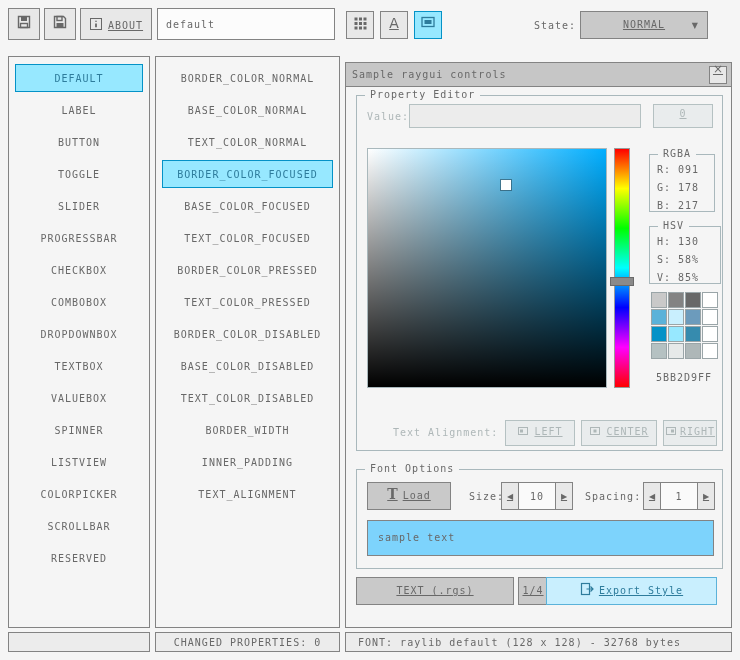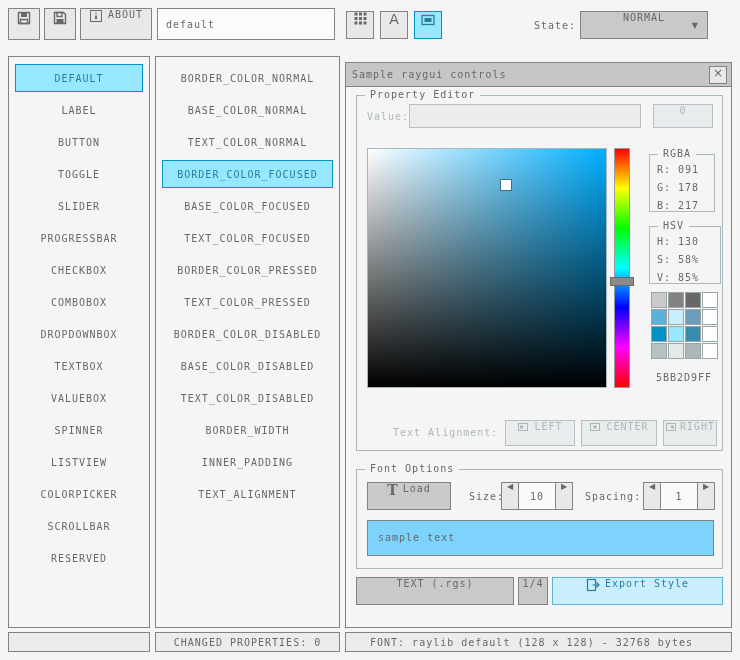--- a/index.html
+++ b/index.html
@@ -1,22 +1,22 @@
 <!DOCTYPE html>
 <html style="--bg: #f5f5f5; --border: #838383; --text: #686868; --textDis: #aeb7b8; --borderDis: #b5c1c2; --baseDis: #e9eced; --btn: #e8e8e8; --btnGray: #c9c9c9; --selBorder: #0492c7; --selBase: #97e8ff; --selText: #2e7c9c; --focusBorder: #5bb2d9; --focusBase: #c9effe; --line: #a9b8bc; --titlebar: #c6c6c6;"><head>
 <meta charset="utf-8">
 <style>
   html,body{margin:0;padding:0;background:#ffffff;}
   .app{position:relative;width:740px;height:660px;background:var(--bg);
        font-family:"DejaVu Sans Mono",monospace;font-size:10px;letter-spacing:1px;
        color:var(--text);overflow:hidden;}
   .abs{position:absolute;box-sizing:border-box;}
-  .btn{display:flex;align-items:flex-start;justify-content:center;gap:5px;
+  .btn{display:flex;align-items:flex-end;justify-content:center;gap:5px;
        border:1px solid var(--border);background:var(--btn);color:var(--text);
-       font:inherit;letter-spacing:1px;cursor:pointer;padding:0;}
+       font:inherit;letter-spacing:1px;cursor:pointer;padding:8px;text-decoration:underline;}
   .btn.gray{background:var(--btnGray);}
   .btn.active{border-color:var(--selBorder);background:var(--selBase);color:var(--selText);}
   .btn.focus{border-color:var(--focusBorder);background:var(--focusBase);color:var(--selText);}
   .btn.disabled{border-color:var(--borderDis);background:var(--baseDis);color:var(--textDis);}
   .panel{border:1px solid var(--border);background:var(--bg);}
   .input{border:1px solid var(--border);background:#fcfcfc;color:var(--text);
          font:inherit;letter-spacing:1px;padding:0 8px;box-sizing:border-box;}
   .dis-input{background:#ececec;border-color:var(--borderDis);}
   .list{display:flex;flex-direction:column;gap:4px;padding:7px 6px;overflow:hidden;}
   .list-item{height:28px;line-height:28px;text-align:center;flex:0 0 auto;
@@ -275,32 +275,32 @@
 
       <div class="abs samplebox" style="left:10px;top:50px;width:347px;height:36px;line-height:34px;padding:0 10px">sample text</div>
     </div>
 
     <button class="abs btn gray" style="left:10px;top:514px;width:158px;height:28px">
       <span>TEXT (.rgs)</span>
     </button>
     <button class="abs btn gray" style="left:172px;top:514px;width:30px;height:28px">
       <span>1/4</span>
     </button>
-    <button class="abs btn focus" style="left:206px;top:514px;width:171px;height:28px">
+    <button class="abs btn focus" style="left:200px;top:514px;width:171px;height:28px">
       <span>
         <svg width="14" height="14" viewBox="0 0 14 14" fill="none" stroke="currentColor" stroke-width="1.2">
           <rect x="1.5" y="1.5" width="8" height="11"></rect>
           <path d="M6.5 7 H13 M10.5 4.5 L13 7 L10.5 9.5"></path>
         </svg>
       </span>
       <span>Export Style</span>
     </button>
   </div>
 
   <div class="abs statusbar-panel" style="left:8px;top:632px;width:142px;height:20px"></div>
   <div class="abs statusbar-panel" style="left:155px;top:632px;width:185px;height:20px;justify-content:center">
     <span>CHANGED PROPERTIES: 0</span>
   </div>
-  <div class="abs statusbar-panel" style="left:345px;top:632px;width:387px;height:20px;padding-left:24px">
+  <div class="abs statusbar-panel" style="left:345px;top:632px;width:387px;height:20px;padding-left:12px">
     <span>FONT: raylib default (128 x 128) - 32768 bytes</span>
   </div>
 
 </div>
 
 </body></html>

